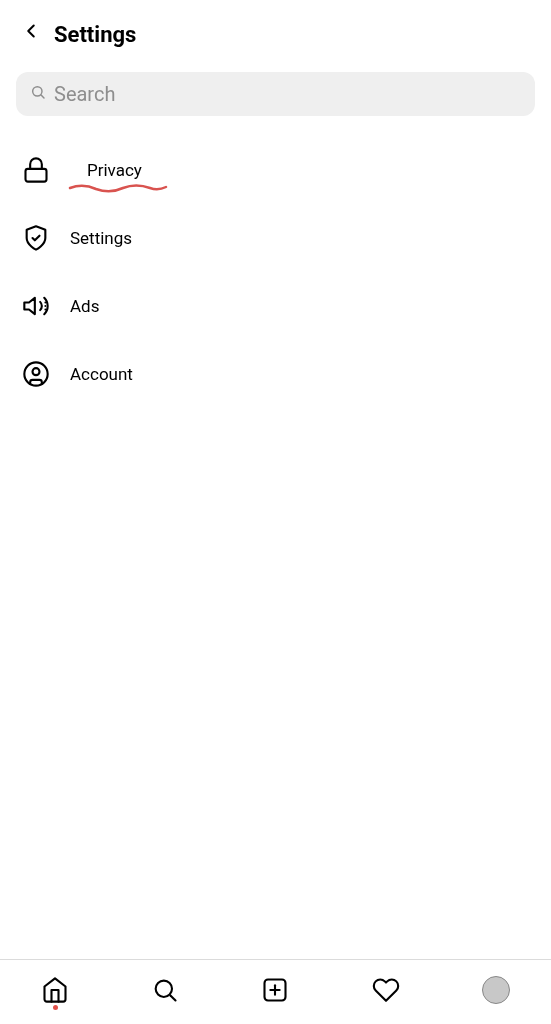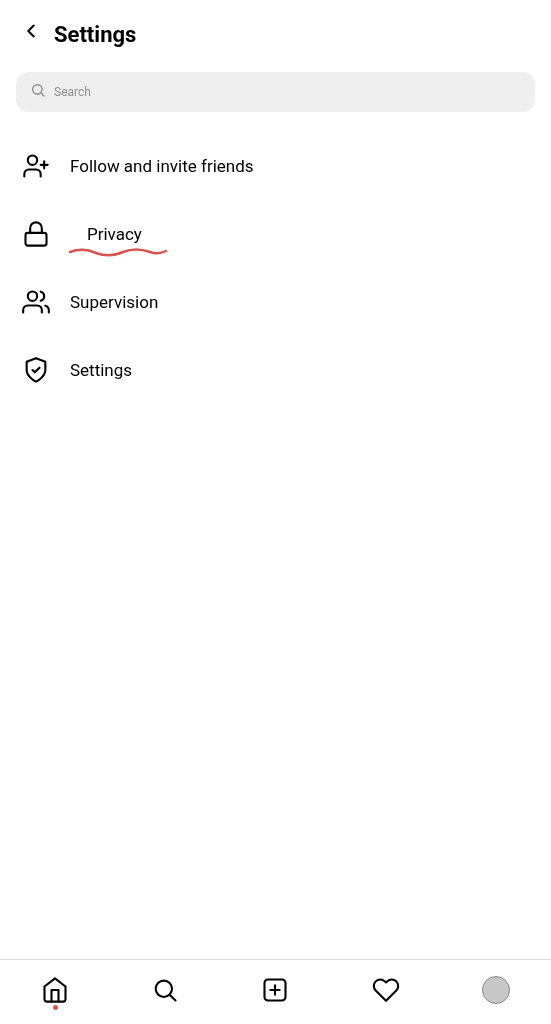--- a/index.html
+++ b/index.html
@@ -60,21 +60,21 @@
       gap: 8px;
     }
 
     .search-icon-svg {
       color: #8e8e8e;
       font-size: 16px;
     }
 
     .search-placeholder {
       color: #8e8e8e;
-      font-size: 12px;
+      font-size: 20px;
     }
 
     .menu-list {
       flex: 1;
       padding: 4px 0;
     }
 
     .menu-item {
       display: flex;
       align-items: center;
@@ -167,70 +167,72 @@
         <circle cx="11" cy="11" r="7"></circle>
         <line x1="21" y1="21" x2="16.65" y2="16.65"></line>
       </svg>
     </span>
     <span class="search-placeholder">Search</span>
   </div>
 </div>
 
 <div class="menu-list">
 
-  <div class="menu-item">
-    <div class="menu-icon">
-      <svg viewBox="0 0 24 24" fill="none" stroke="#000" stroke-width="1.8" stroke-linecap="round" stroke-linejoin="round">
-        <path d="M16 21v-2a4 4 0 0 0-4-4H6a4 4 0 0 0-4 4v2"></path>
-        <circle cx="9" cy="7" r="4"></circle>
-        <line x1="19" y1="8" x2="19" y2="14"></line>
-        <line x1="22" y1="11" x2="16" y2="11"></line>
-      </svg>
-    </div>
-    <span class="menu-label">Follow and invite friends</span>
-  </div>
 
 
   <div class="menu-item" style="position:relative;gap:35px;">
     <div class="menu-icon">
       <svg viewBox="0 0 24 24" fill="none" stroke="#000" stroke-width="1.8" stroke-linecap="round" stroke-linejoin="round">
         <rect x="3" y="11" width="18" height="11" rx="2" ry="2"></rect>
         <path d="M7 11V7a5 5 0 0 1 10 0v4"></path>
       </svg>
     </div>
     <span class="menu-label">Privacy</span>
 
     <svg style="position:absolute; bottom:10px; left:68px; width:100px; height:14px;" viewBox="0 0 100 14">
       <path d="M2 8 Q15 3 28 9 Q42 14 55 8 Q68 3 82 8 Q90 11 98 7" stroke="#d9534f" stroke-width="2.5" fill="none" stroke-linecap="round"></path>
     </svg>
   </div>
 
-  <div class="menu-item">
-    <div class="menu-icon">
-      <svg viewBox="0 0 24 24" fill="none" stroke="#000" stroke-width="1.8" stroke-linecap="round" stroke-linejoin="round">
-        <path d="M17 21v-2a4 4 0 0 0-4-4H5a4 4 0 0 0-4 4v2"></path>
-        <circle cx="9" cy="7" r="4"></circle>
-        <path d="M23 21v-2a4 4 0 0 0-3-3.87"></path>
-        <path d="M16 3.13a4 4 0 0 1 0 7.75"></path>
-      </svg>
-    </div>
-    <span class="menu-label">Supervision</span>
-  </div>
 
   <div class="menu-item">
     <div class="menu-icon">
       <svg viewBox="0 0 24 24" fill="none" stroke="#000" stroke-width="1.8" stroke-linecap="round" stroke-linejoin="round">
         <path d="M12 22s8-4 8-10V5l-8-3-8 3v7c0 6 8 10 8 10z"></path>
         <polyline points="9 12 11 14 15 10"></polyline>
       </svg>
     </div>
     <span class="menu-label">Settings</span>
   </div>
 
-
+  <div class="menu-item">
+    <div class="menu-icon">
+      <svg viewBox="0 0 24 24" fill="none" stroke="#000" stroke-width="1.8" stroke-linecap="round" stroke-linejoin="round">
+        <polygon points="11 5 6 9 2 9 2 15 6 15 11 19 11 5"></polygon>
+        <path d="M19.07 4.93a10 10 0 0 1 0 14.14"></path>
+        <path d="M15.54 8.46a5 5 0 0 1 0 7.07"></path>
+
+        <circle cx="20" cy="9" r="0.8" fill="#000" stroke="none"></circle>
+        <circle cx="20" cy="12" r="0.8" fill="#000" stroke="none"></circle>
+        <circle cx="20" cy="15" r="0.8" fill="#000" stroke="none"></circle>
+      </svg>
+    </div>
+    <span class="menu-label">Ads</span>
+  </div>
+
+  <div class="menu-item">
+    <div class="menu-icon">
+      <svg viewBox="0 0 24 24" fill="none" stroke="#000" stroke-width="1.8" stroke-linecap="round" stroke-linejoin="round">
+        <circle cx="12" cy="12" r="10"></circle>
+        <circle cx="12" cy="10" r="3"></circle>
+        <path d="M7 20.662V19a2 2 0 0 1 2-2h6a2 2 0 0 1 2 2v1.662"></path>
+      </svg>
+    </div>
+    <span class="menu-label">Account</span>
+  </div>
 
 
 
 
 </div>
 
 <div class="bottom-nav">
 
   <div class="nav-item" style="position:relative;">
     <svg viewBox="0 0 24 24" fill="none" stroke="#000" stroke-width="1.8" stroke-linecap="round" stroke-linejoin="round">

